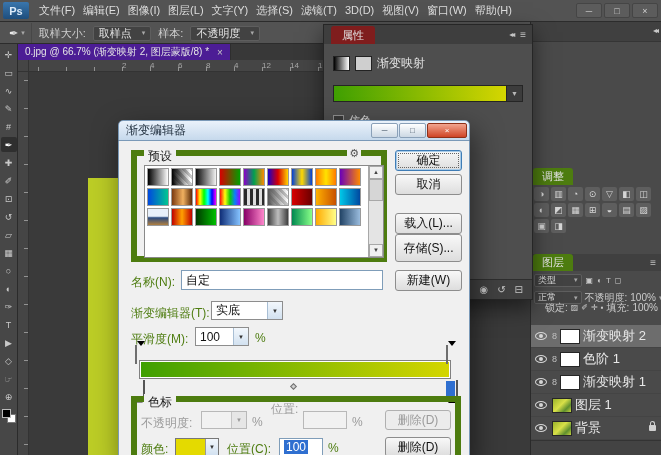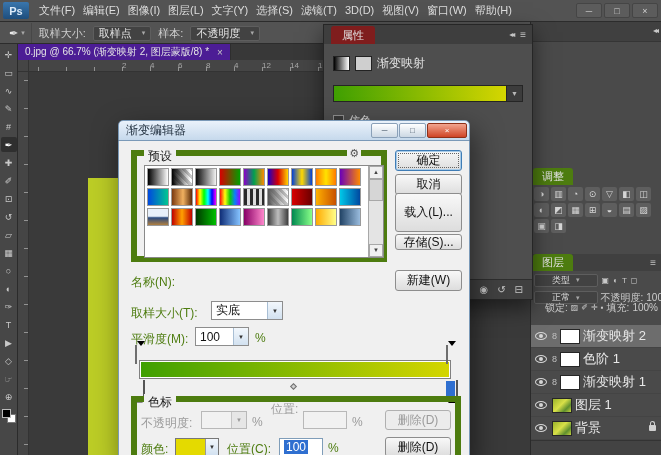--- a/index.html
+++ b/index.html
@@ -63,21 +63,21 @@
   .adjust-tab{position:absolute;left:0;top:146px;height:17px;display:flex;align-items:flex-end}
   .ptab{display:inline-block;background:#4d7c0f;border-radius:3px 3px 0 0;padding:0 9px;line-height:17px;font-size:11px;
         color:#e3e3e3;margin-left:2px;white-space:nowrap}
   .adjust-grid{position:absolute;left:3px;top:165px;width:125px;display:flex;flex-wrap:wrap;gap:2px}
   .adj-cell{display:inline-flex;width:15px;height:14px;background:#5e5e5e;border-radius:2px;color:#d5d5d5;font-size:9px;
             align-items:center;justify-content:center}
   .layers-tabs{position:absolute;left:0;top:232px;width:100%;height:17px;background:#404040;display:flex;align-items:flex-end}
   .pmenu{margin-left:auto;margin-right:5px;color:#c0c0c0;font-size:10px;line-height:17px}
   .filter-row{position:absolute;left:0;top:250px;width:100%;height:16px;display:flex;align-items:center;gap:4px;padding:0 3px}
   .mini-dd{display:inline-flex;height:13px;background:#424242;border:1px solid #5e5e5e;border-radius:2px;font-size:9px;
-           color:#dddddd;align-items:center;padding:0 17px;gap:6px;white-space:nowrap}
+           color:#dddddd;align-items:center;padding:0 3px;gap:18px;white-space:nowrap}
   .ficons{display:flex;gap:4px;align-items:center}
   .ficons span{font-size:8px;color:#c8c8c8}
   .blend-row{position:absolute;left:0;top:267px;width:100%;height:17px;display:flex;align-items:center;gap:3px;padding:0 3px}
   .dock-lab{font-size:10px;color:#cccccc;white-space:nowrap}
   .lock-row{position:absolute;left:0;top:277px;width:100%;height:17px;display:flex;align-items:center;gap:3px;padding:0 14px}
   .licons{display:flex;gap:3px;align-items:center}
   .licons span{font-size:8px;color:#c8c8c8}
   .layer-rows{position:absolute;left:0;top:303px;width:100%}
   .lrow{display:flex;height:23px;align-items:center;gap:3px;padding-left:2px;border-bottom:1px solid #444}
   .lrow.selected{background:#6d6d6d}
@@ -135,22 +135,22 @@
   .sb-btn{position:absolute;left:0;width:14px;height:13px;background:#f0f0f0;border:1px solid #a8a8a8;font-size:6px;color:#444;
           text-align:center;line-height:11px}
   .sb-btn.up{top:0}.sb-btn.down{bottom:0}
   .sb-thumb{position:absolute;left:0;top:13px;width:14px;height:22px;background:#d6d6d6;border:1px solid #a8a8a8}
   .push{position:absolute;border:1px solid #8d8d8d;border-radius:3px;background:linear-gradient(#f8f8f8,#dddddd);font-size:12px;
         color:#111;display:flex;align-items:center;justify-content:center;white-space:nowrap}
   .push.dis{color:#9b9b9b;background:#ececec;border-color:#b0b0b0}
   #btnOk{left:276px;top:9px;width:67px;height:21px;border-color:#3f7cb5;box-shadow:inset 0 0 0 1px #a8cbe8;
          outline:1px dotted #666;outline-offset:-4px}
   #btnCancel{left:276px;top:33px;width:67px;height:21px}
-  #btnLoad{left:276px;top:52px;width:67px;height:39px}
-  #btnSave{left:276px;top:93px;width:67px;height:16px}
+  #btnLoad{left:276px;top:72px;width:67px;height:21px}
+  #btnSave{left:276px;top:93px;width:67px;height:28px}
   #btnNew{left:276px;top:129px;width:67px;height:21px}
   .dlg-label{position:absolute;font-size:12px;color:#4d7c0f;white-space:nowrap}
   .dlg-label.dis{color:#9b9b9b}
   .txt{position:absolute;background:#fff;border:1px solid #7f9db9;font-size:12px;color:#111;display:flex;align-items:center;
        padding:0 4px}
   .txt.dis{background:#f1f1f1;border-color:#b8b8b8}
   #lblName{left:12px;top:133px}
   #inpName{left:62px;top:129px;width:202px;height:20px}
   .combo{position:absolute;height:19px;background:#fff;border:1px solid #8d8d8d;display:flex;align-items:center;font-size:12px;
          color:#111;padding-left:4px}
@@ -464,23 +464,26 @@
           </div>
         </div>
       </div>
 
       <div class="push" id="btnOk">确定</div>
       <div class="push" id="btnCancel">取消</div>
       <div class="push" id="btnLoad">载入(L)...</div>
       <div class="push" id="btnSave">存储(S)...</div>
 
       <span class="dlg-label" id="lblName">名称(N):</span>
+      <div class="txt" id="inpName">
+        <span>自定</span>
+      </div>
       <div class="push" id="btnNew">新建(W)</div>
 
-      <span class="dlg-label" id="lblType">取样大小(T):</span>
+      <span class="dlg-label" id="lblType">渐变编辑器(T):</span>
       <div class="combo" id="cmbType">
         <span>实底</span>
         <span class="car">▼</span>
       </div>
 
       <span class="dlg-label" id="lblSmooth">平滑度(M):</span>
       <div class="combo" id="cmbSmooth">
         <span>100</span>
         <span class="car">▼</span>
       </div>

